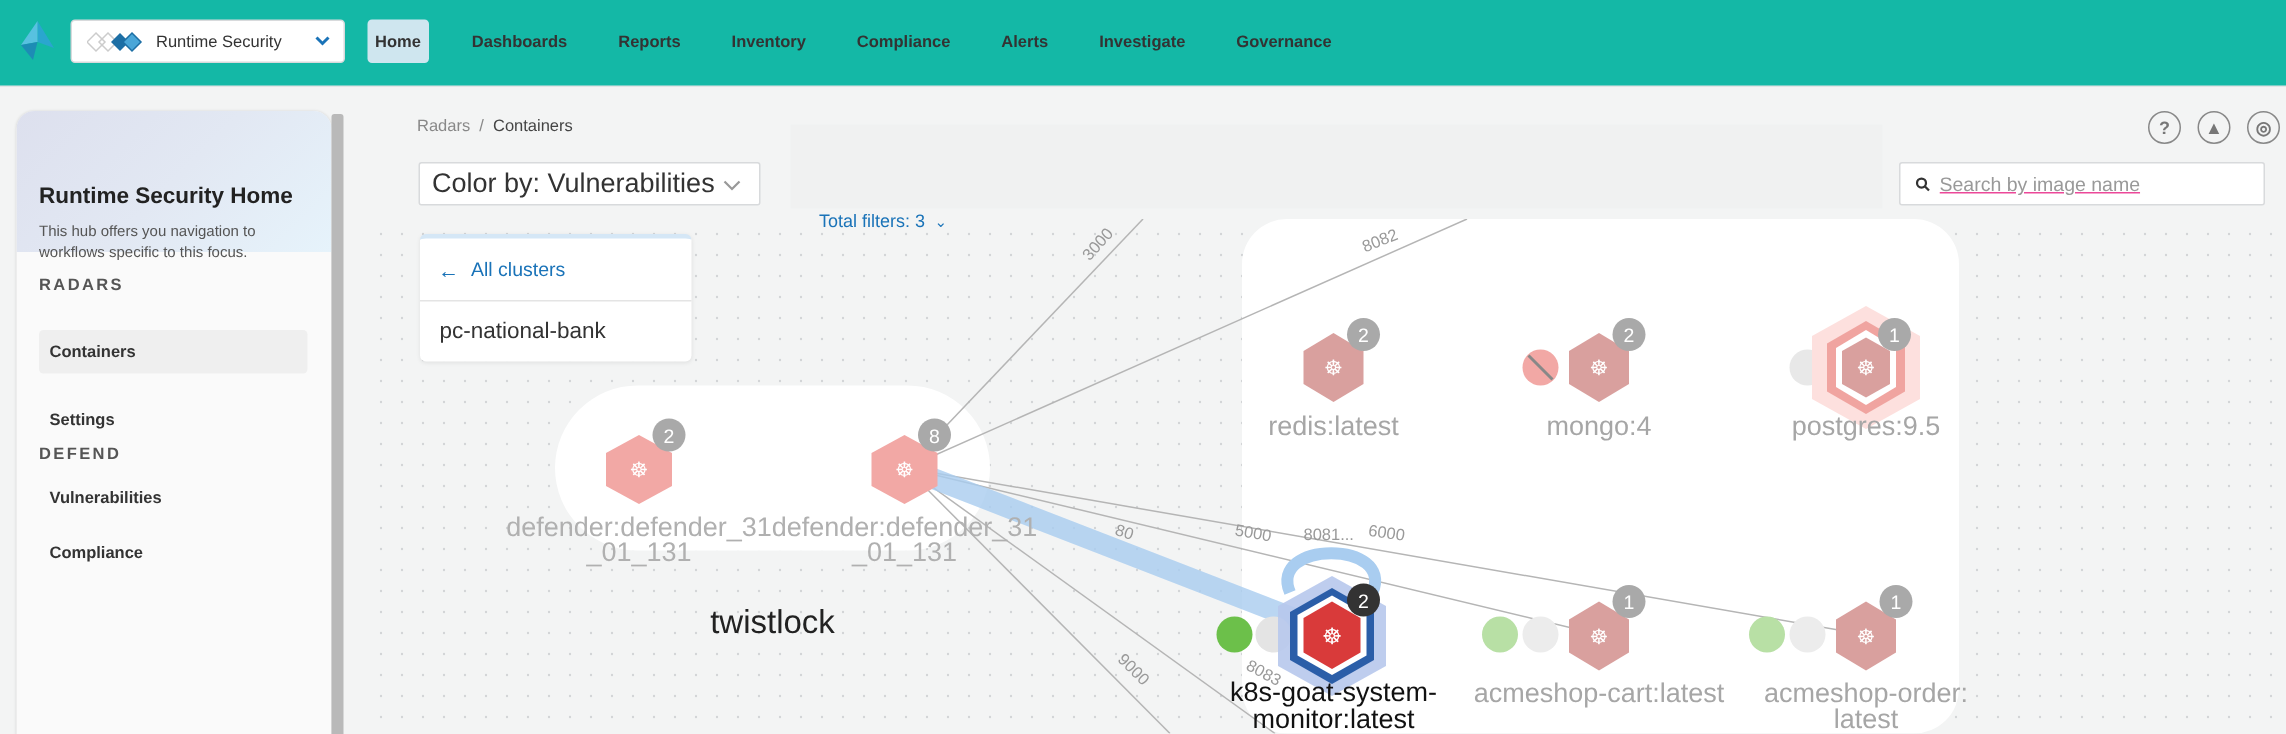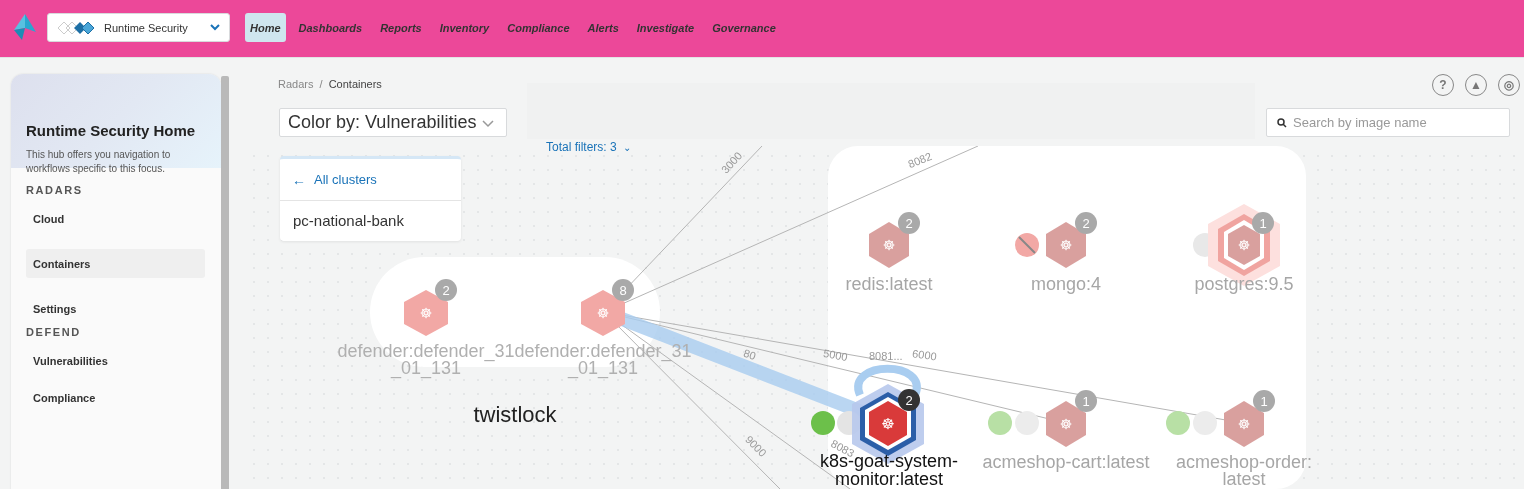--- a/index.html
+++ b/index.html
@@ -1,25 +1,25 @@
 <!DOCTYPE html>
 <html><head>
 <meta charset="utf-8">
 <style>
   * { box-sizing: border-box; margin: 0; padding: 0; }
   html, body { width: 1524px; height: 489px; overflow: hidden; background: #f3f4f4; font-family: "Liberation Sans", sans-serif; color: #333; }
 
   
-  .topbar { position: absolute; left: 0; top: 0; width: 1524px; height: 58px; background: #ec4899; border-bottom: 1px solid #e2e4e5; }
+  .topbar { position: absolute; left: 0; top: 0; width: 1524px; height: 58px; background: #14b8a6; border-bottom: 1px solid #e2e4e5; }
   .logo { position: absolute; left: 14px; top: 14px; width: 22px; height: 26px; }
   .app-select { position: absolute; left: 47px; top: 13px; width: 183px; height: 29px; background: #fff; border: 1px solid #d8dadc; border-radius: 3px; display: flex; align-items: center; padding-left: 10px; }
   .app-select .diamonds { width: 40px; height: 14px; margin-right: 6px; }
   .app-select .label { font-size: 11px; color: #333; }
   .app-select .chev { position: absolute; right: 8px; top: 7px; width: 12px; height: 12px; }
-  .nav { position: absolute; left: 245px; top: 13px; display: flex; gap: 0; font-style: italic; }
+  .nav { position: absolute; left: 245px; top: 13px; display: flex; gap: 16px; }
   .nav-item { height: 29px; padding: 0 9px; font-size: 11px; font-weight: bold; color: #333; display: flex; align-items: center; border-radius: 3px; }
   .nav-item.active { background: #cfe6ef; padding: 0 5px; margin-right: 4px; }
 
   
   .sidebar { position: absolute; left: 11px; top: 74px; width: 210px; height: 430px; background: #fafafa; border-radius: 12px 12px 0 0; box-shadow: 0 0 2px rgba(0,0,0,.12); overflow: hidden; }
   .sidebar-hero { height: 94px; background: linear-gradient(135deg,#dde0ee 0%,#e2e8f3 50%,#e6f3fb 100%); padding: 17px 15px 0 15px; }
   .sidebar-hero h1 { font-size: 15px; font-weight: bold; color: #222; margin-bottom: 9px; margin-top: 31px; }
   .sidebar-hero p { font-size: 10px; color: #555; line-height: 14px; }
   .section-h { font-size: 11px; font-weight: bold; letter-spacing: 1.6px; color: #555; padding-left: 15px; }
   .side-item { margin-left: 15px; width: 179px; height: 29px; border-radius: 3px; font-size: 11px; font-weight: bold; color: #333; display: flex; align-items: center; padding-left: 7px; }
@@ -29,21 +29,21 @@
   
   .main { position: absolute; left: 245px; top: 59px; width: 1279px; height: 430px; background: #f3f4f4; }
   .breadcrumb { position: absolute; left: 278px; top: 78px; font-size: 11px; color: #888; }
   .breadcrumb .cur { color: #444; }
   .colorby { position: absolute; left: 279px; top: 108px; width: 228px; height: 29px; background: #fff; border: 1px solid #d8dadc; border-radius: 2px; font-size: 18px; color: #333; display: flex; align-items: center; padding-left: 8px; }
   .colorby .chev { position: absolute; right: 12px; top: 9px; width: 12px; height: 10px; }
   .filterbar-bg { position: absolute; left: 527px; top: 83px; width: 728px; height: 56px; background: #f0f1f1; }
   .filters { position: absolute; left: 546px; top: 140px; font-size: 12px; color: #1a73b8; font-weight: normal; }
   .icon-btn { position: absolute; top: 74px; width: 22px; height: 22px; border: 1.5px solid #888; border-radius: 50%; display: flex; align-items: center; justify-content: center; font-size: 12px; font-weight: bold; color: #777; }
   .search { position: absolute; left: 1266px; top: 108px; width: 244px; height: 29px; background: #fff; border: 1px solid #d8dadc; border-radius: 2px; display: flex; align-items: center; padding-left: 10px; }
-  .search input { border: none; outline: none; font-size: 13px; color: #1d4ed8; margin-left: 6px; width: 200px; font-family: "Liberation Sans", sans-serif; }
+  .search input { border: none; outline: none; font-size: 13px; color: #ec4899; margin-left: 6px; width: 200px; font-family: "Liberation Sans", sans-serif; text-decoration: underline; }
   .search input::placeholder { color: #999; }
 
   .canvas { position: absolute; left: 245px; top: 146px; width: 1279px; height: 343px; }
   .cluster-card { position: absolute; left: 280px; top: 156px; width: 181px; height: 85px; background: #fff; border-radius: 4px; border-top: 3px solid #d5e7f6; box-shadow: 0 1px 3px rgba(0,0,0,.08); }
   .cluster-back { height: 42px; display: flex; align-items: center; padding-left: 12px; border-bottom: 1px solid #e4e4e4; font-size: 13px; color: #1a73b8; }
   .cluster-back .arrow { margin-right: 8px; font-size: 14px; }
   .cluster-name { padding: 11px 4px 0 13px; font-size: 15px; color: #333; }
 </style>
 </head>
 <body>
@@ -79,21 +79,20 @@
 </div>
 
 <div class="sidebar">
   <div class="sidebar-hero">
     <h1>Runtime Security Home</h1>
     <p>This hub offers you navigation to workflows specific to this focus.</p>
   </div>
   <div style="height:16px"></div>
   <div class="section-h">RADARS</div>
   <div style="height:8px"></div>
-  <div class="side-item">Cloud</div>
   <div style="height:8px"></div>
   <div style="height:8px"></div>
   <div class="side-item active">Containers</div>
   <div style="height:8px"></div>
   <div style="height:8px"></div>
   <div class="side-item">Settings</div>
   <div style="height:3px"></div>
   <div class="section-h">DEFEND</div>
   <div style="height:8px"></div>
   <div class="side-item">Vulnerabilities</div>

